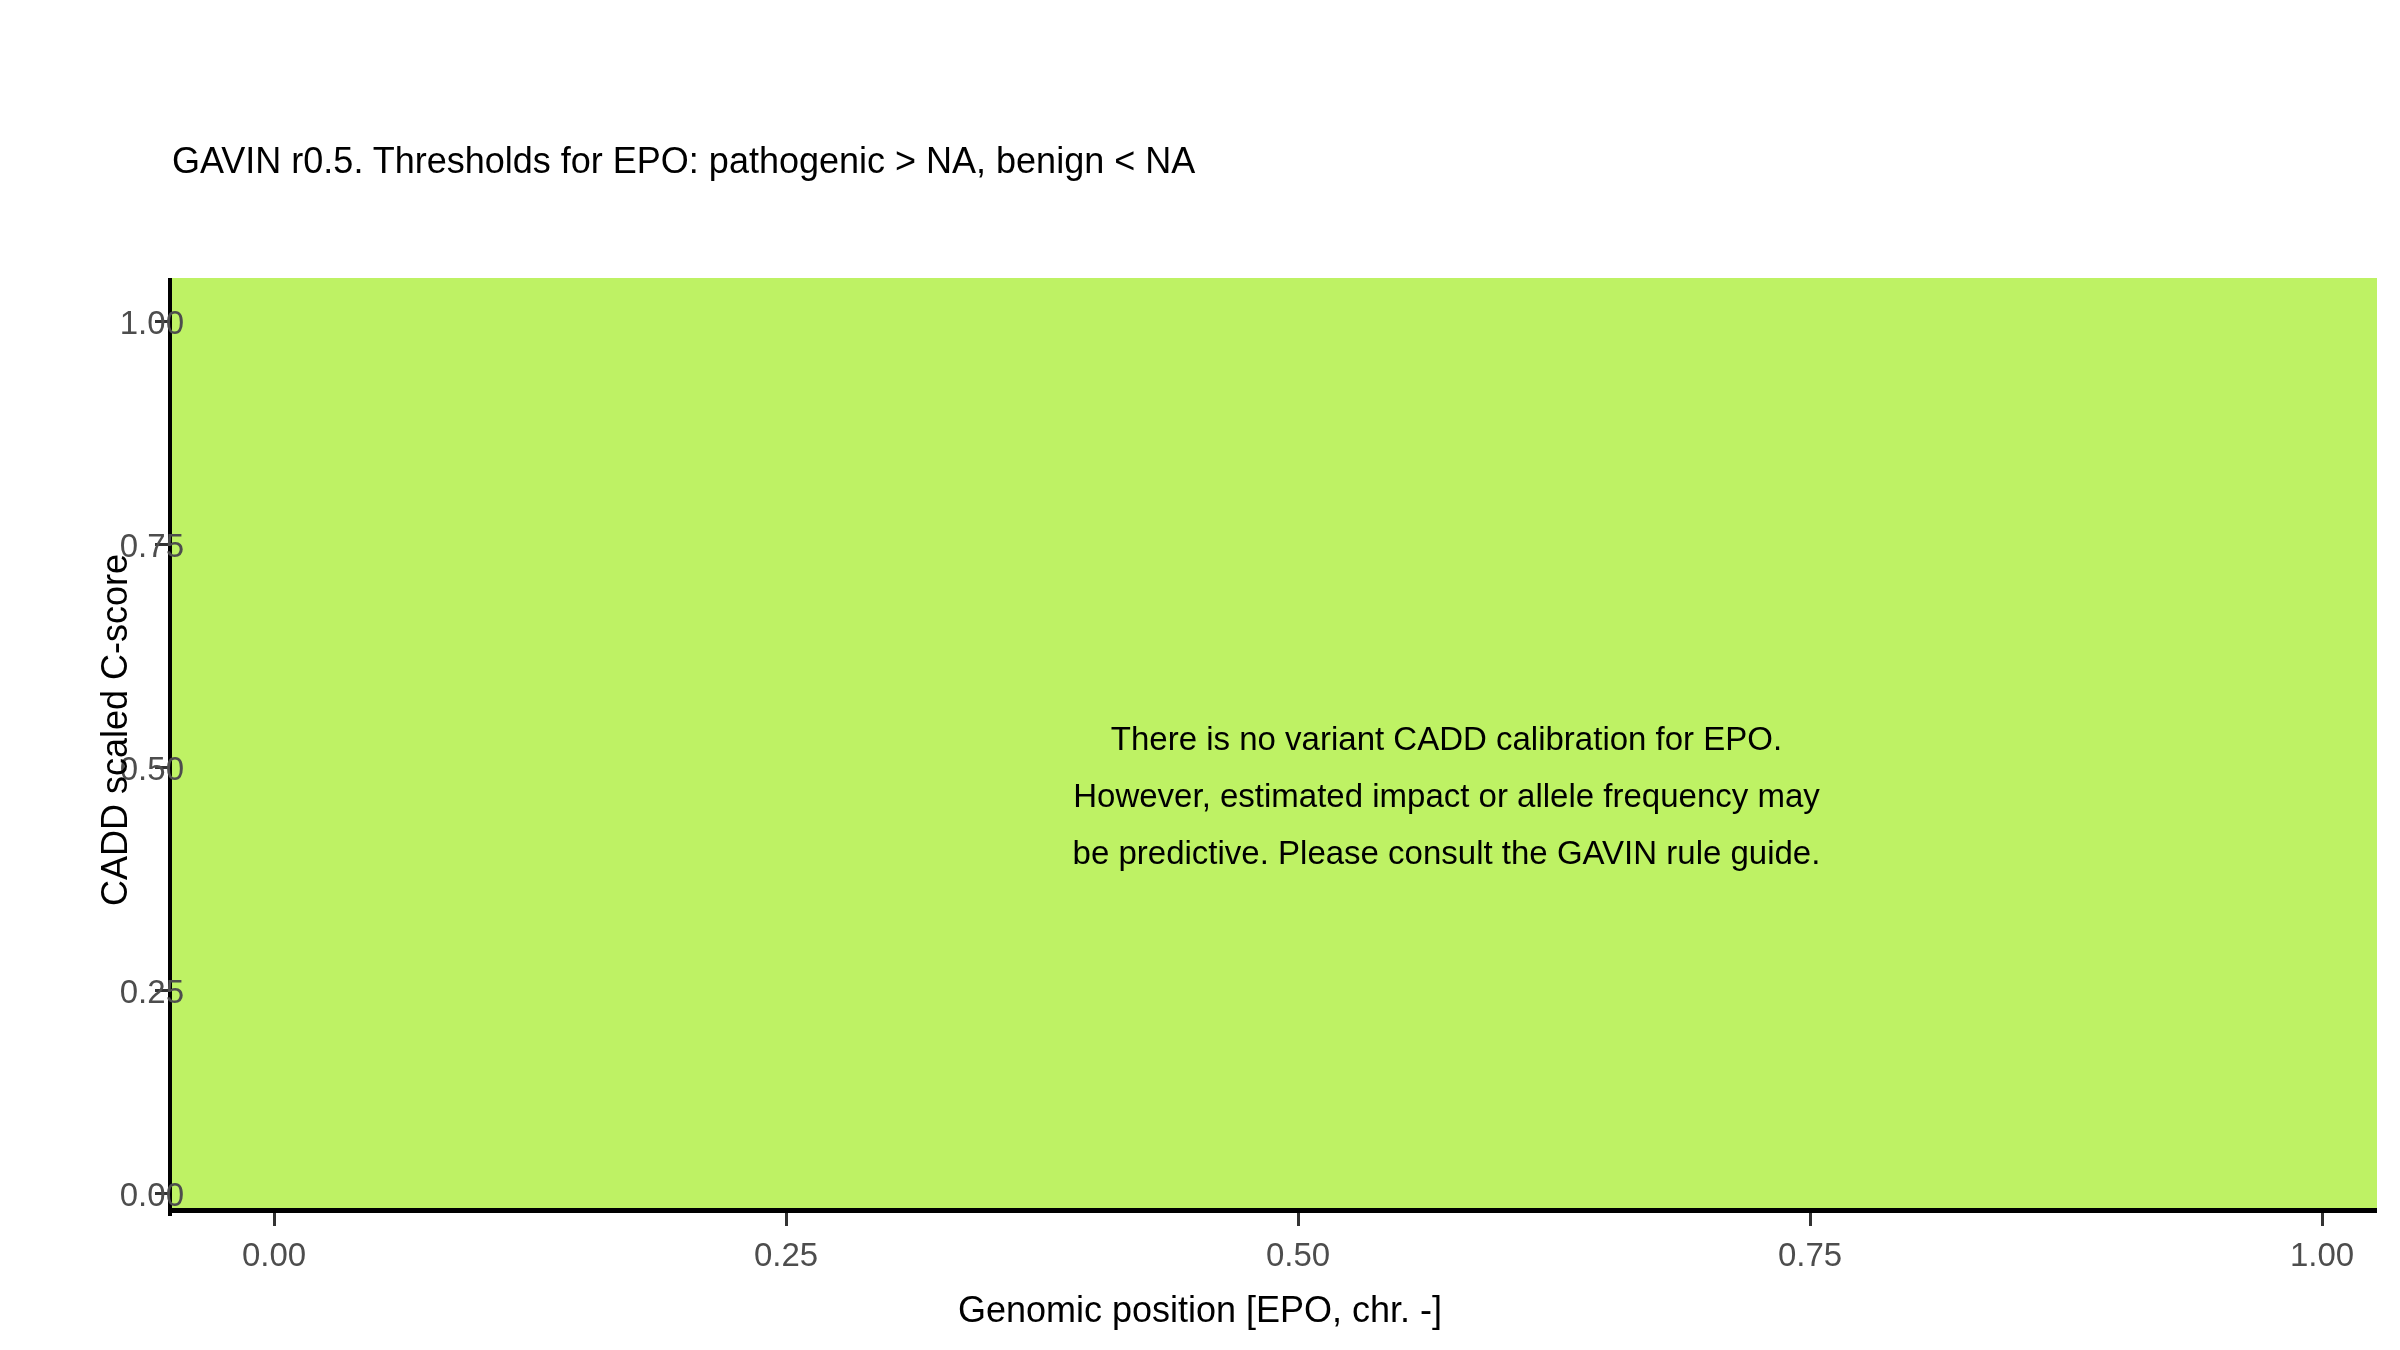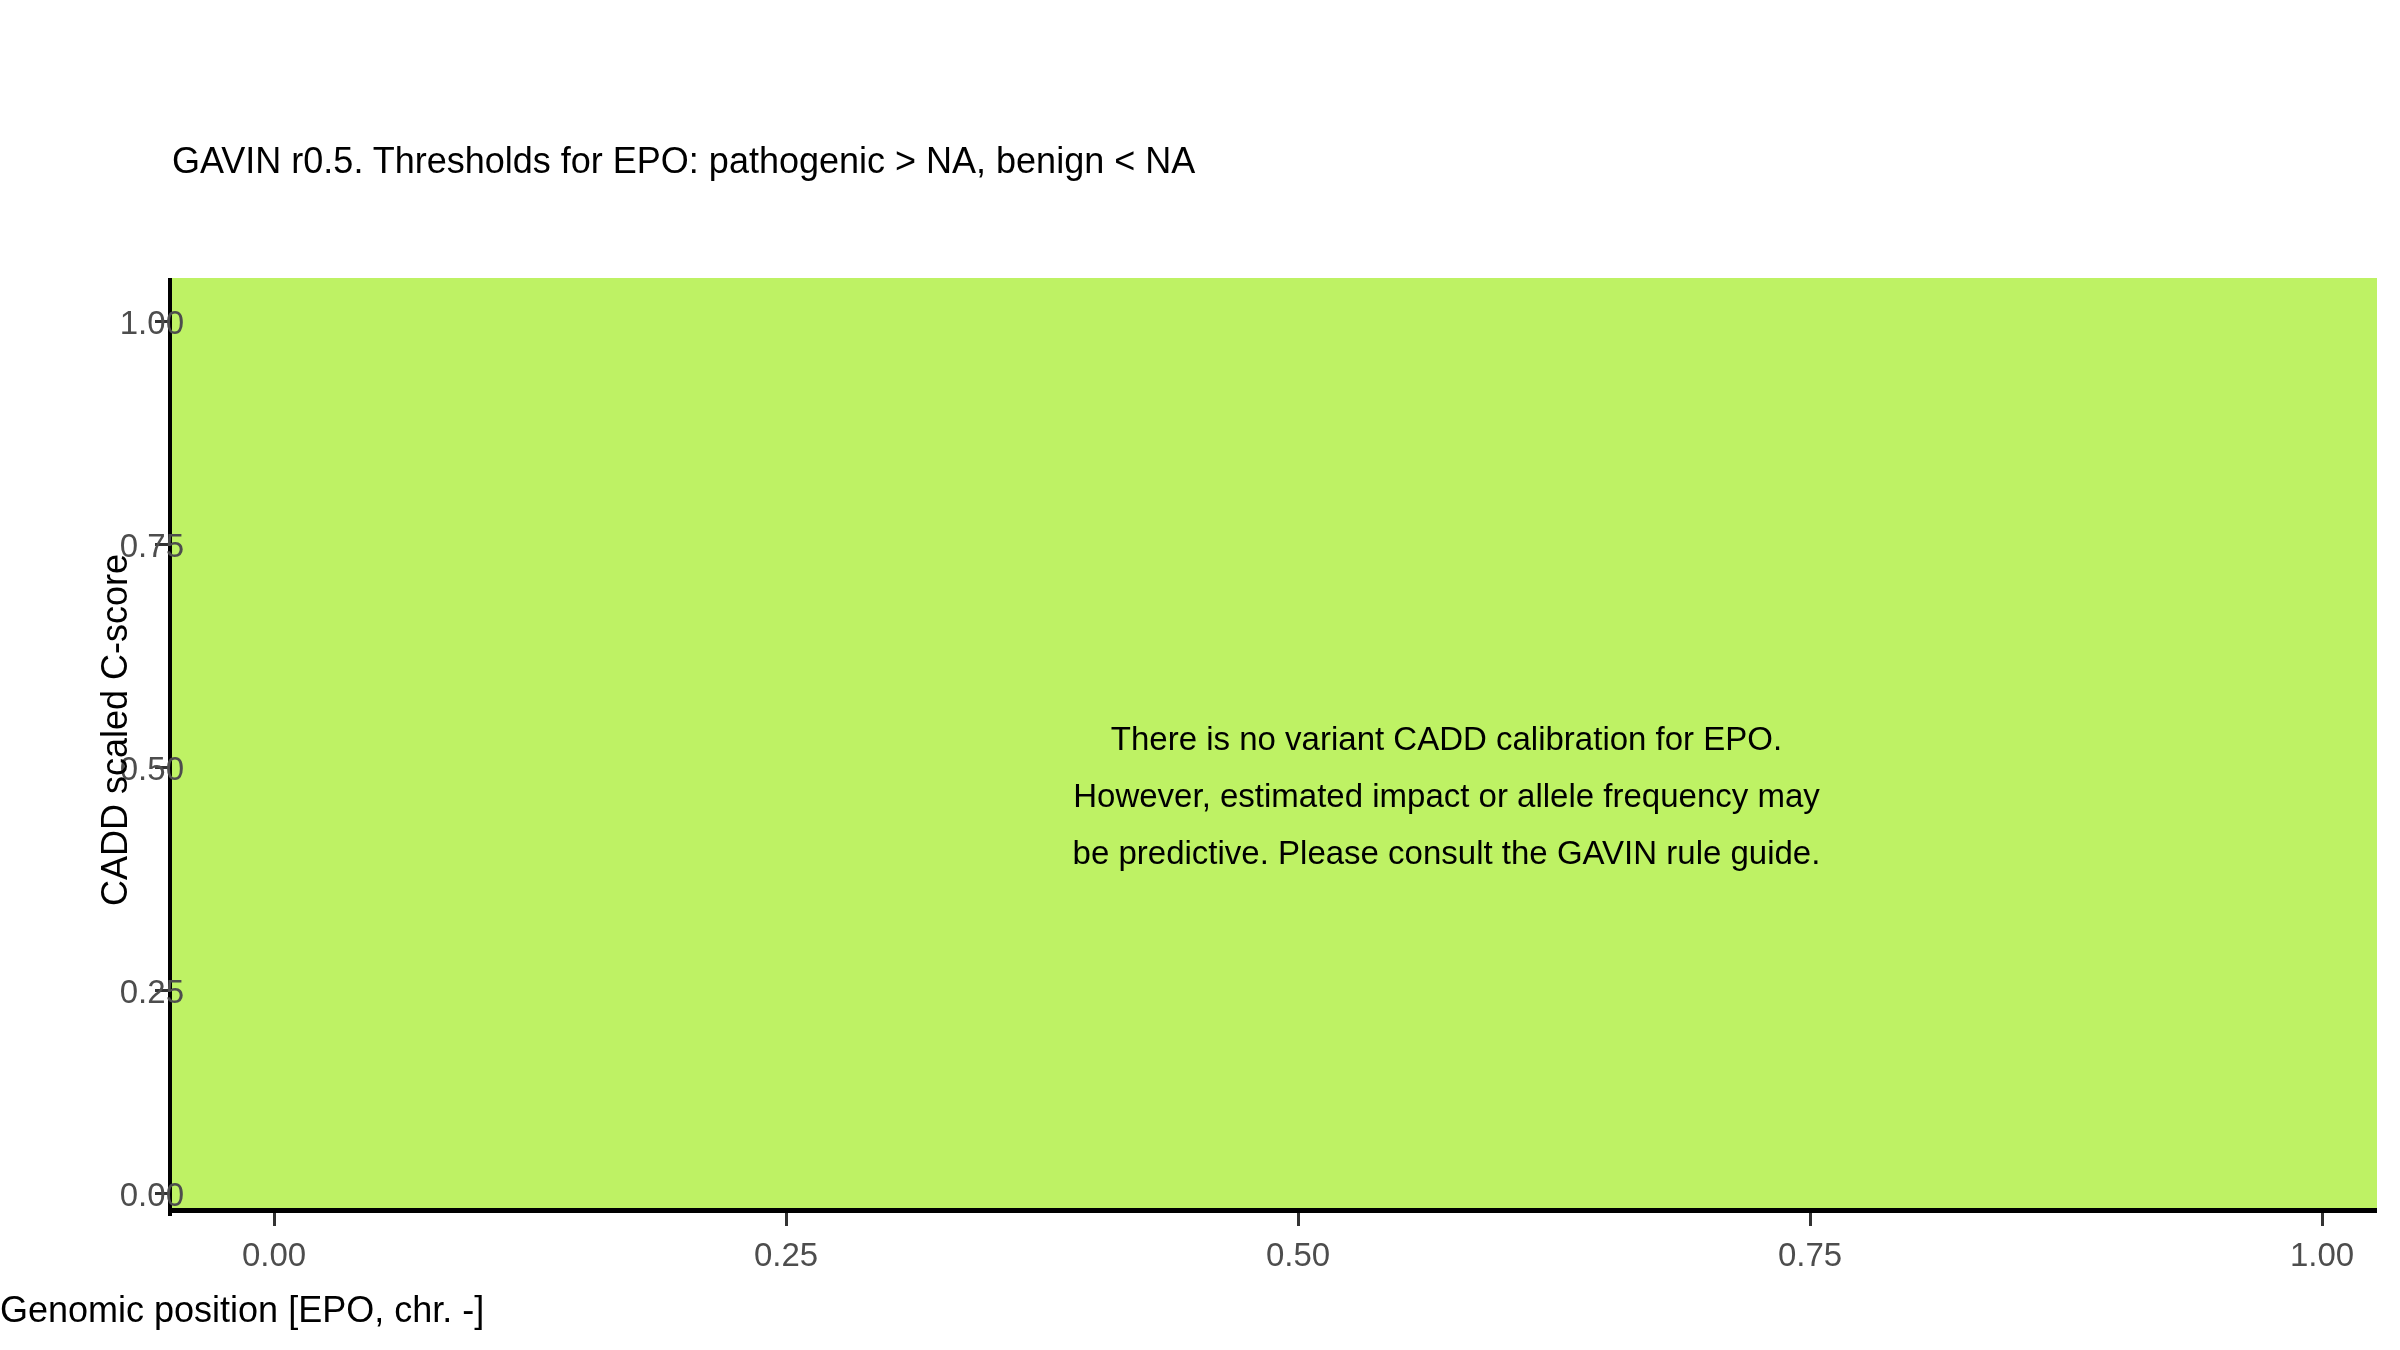--- a/index.html
+++ b/index.html
@@ -104,20 +104,21 @@
     line-height: 36px;
     transform: rotate(-90deg);
     transform-origin: 50% 50%;
     white-space: nowrap;
   }
   #xlab {
     position: absolute;
     left: 0px;
     top: 1292px;
     width: 2400px;
+    text-align: center;
     color: #000000;
     font-size: 36px;
     line-height: 36px;
   }
 
   
   #annotation {
     position: absolute;
     left: 172px;
     top: 432px;

